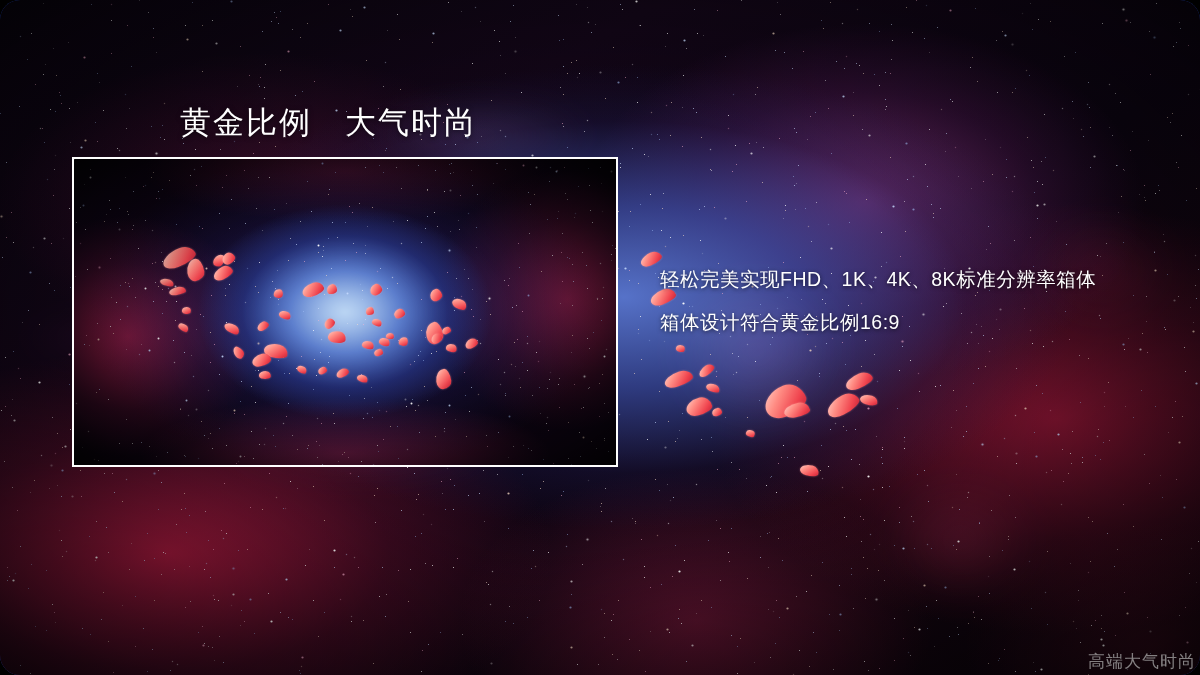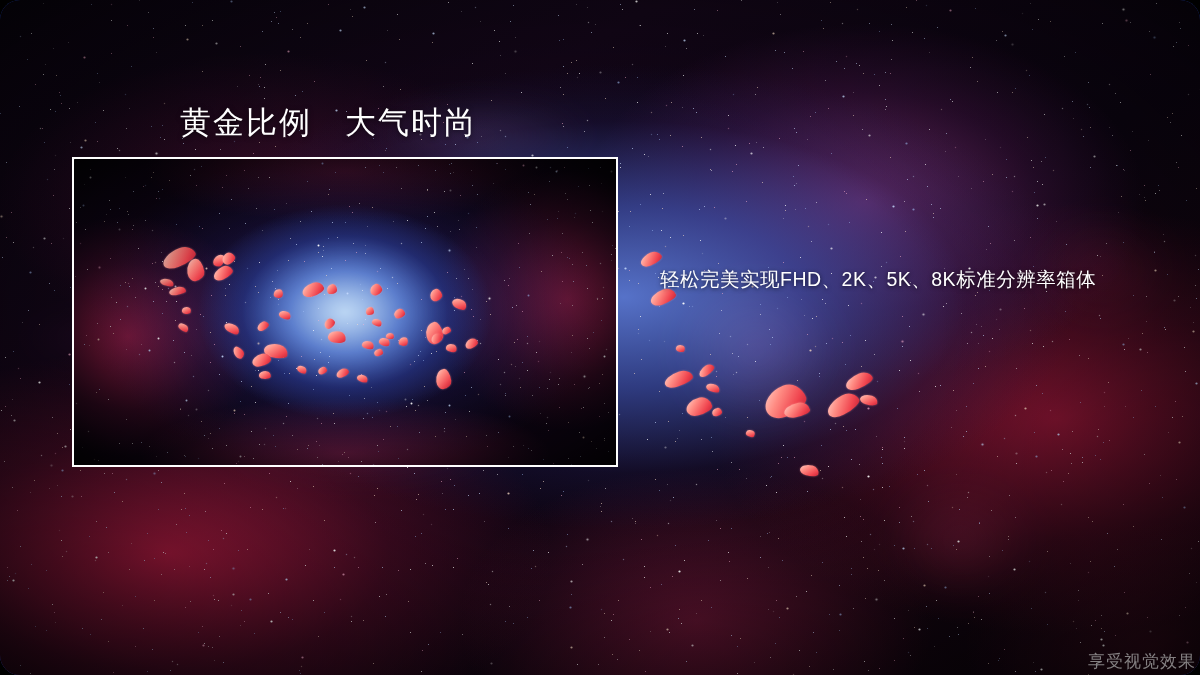--- a/index.html
+++ b/index.html
@@ -178,17 +178,18 @@
       <div class="petal" style="left: 845px; top: 374px; width: 28px; height: 14px; transform: rotate(-22deg);"></div>
       <div class="petal" style="left: 860px; top: 395px; width: 18px; height: 10px; transform: rotate(16deg);"></div>
       <div class="petal" style="left: 676px; top: 345px; width: 9px; height: 7px; transform: rotate(20deg);"></div>
       <div class="petal" style="left: 712px; top: 408px; width: 10px; height: 8px; transform: rotate(-12deg);"></div>
       <div class="petal" style="left: 746px; top: 430px; width: 9px; height: 7px; transform: rotate(28deg);"></div>
     </div>
 
   <div class="title">黄金比例　大气时尚</div>
 
   <div class="body-text">
-    <div>轻松完美实现FHD、2K、5K、8K标准分辨率箱体</div>
+    <div>轻松完美实现FHD、1K、4K、8K标准分辨率箱体</div>
+    <div>箱体设计符合黄金比例16:9</div>
   </div>
 
-  <div class="watermark">享受视觉效果</div>
+  <div class="watermark">高端大气时尚</div>
 </div>
 
 </body></html>

